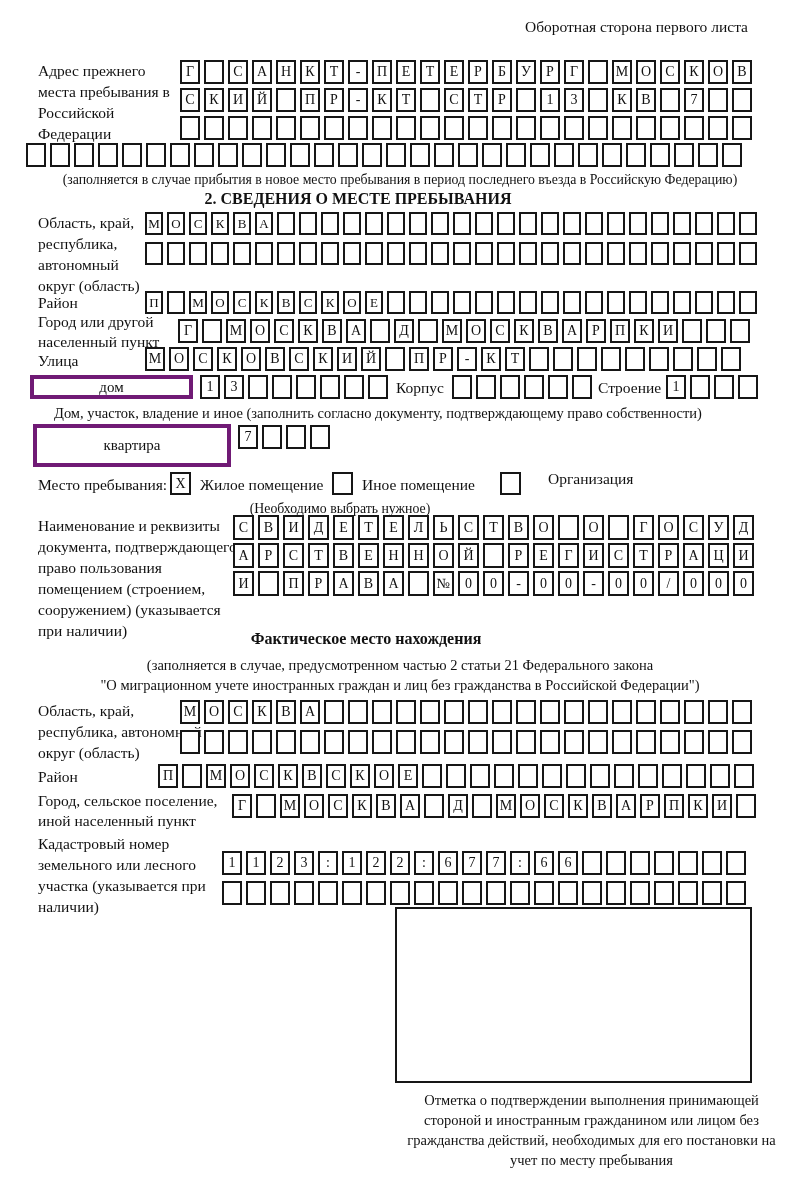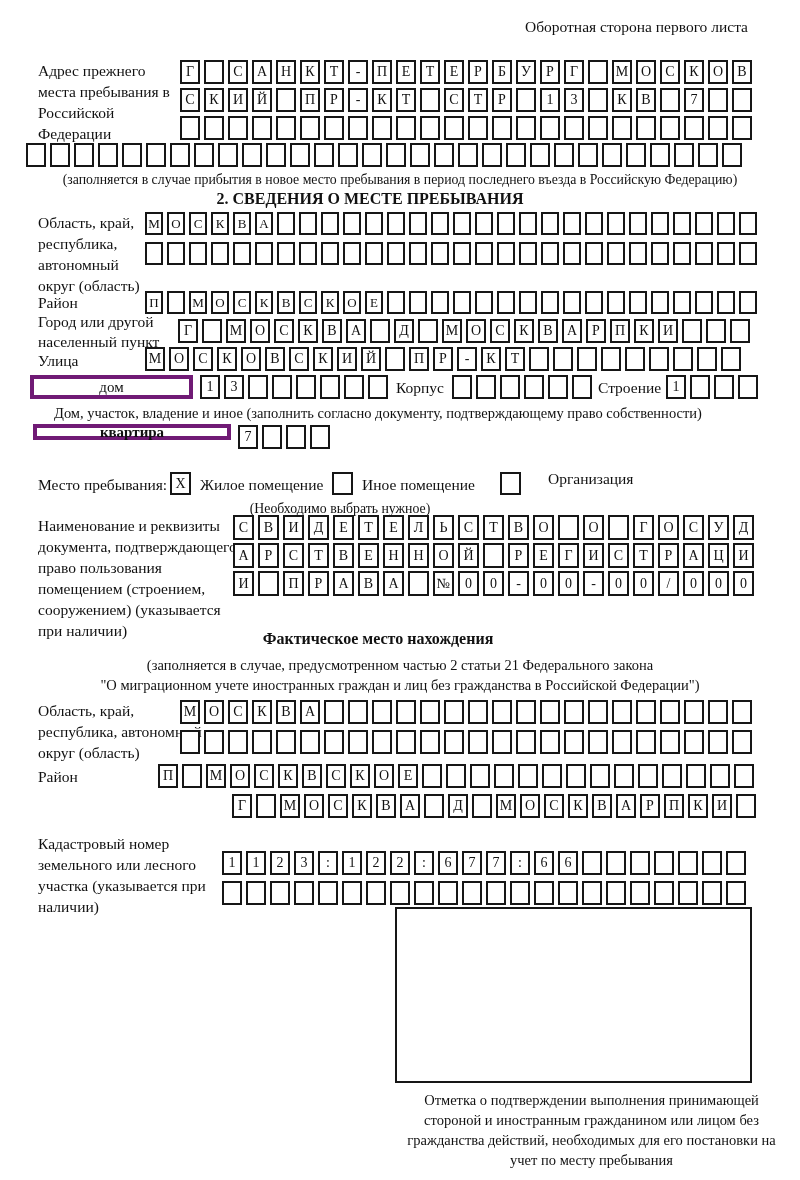--- a/index.html
+++ b/index.html
@@ -8,21 +8,21 @@
   .abs{position:absolute;}
   .row{display:flex;gap:4px;}
   .cell{box-sizing:border-box;width:20px;height:24px;border:2px solid #161616;
         display:flex;align-items:center;justify-content:center;
         font-size:14px;line-height:1;background:#fff;flex:0 0 auto;}
   .tight{gap:4px;}
   .tight .cell{width:18px;height:23px;font-size:13px;}
   .doc .cell{width:21px;height:25px;}
   .label{font-size:15.5px;line-height:21px;}
   .note{font-size:13.8px;line-height:17px;}
-  .title{font-size:16px;font-weight:bold;text-align:center;width:716px;margin-left:12px;}
+  .title{font-size:16px;font-weight:bold;text-align:center;width:716px;}
   .center{text-align:center;width:800px;}
   .namebox{box-sizing:border-box;border:4px solid #701a75;display:flex;
            align-items:center;justify-content:center;font-size:15px;background:#fff;}
   .chk{box-sizing:border-box;width:21px;height:23px;border:2px solid #161616;
        display:flex;align-items:center;justify-content:center;font-size:14px;}
   .stamp{box-sizing:border-box;border:2.5px solid #161616;background:#fff;}
   .cap{font-size:14.5px;line-height:19px;margin-left:16px;}
 </style>
 </head>
 <body>
@@ -319,21 +319,21 @@
     </div>
   <div class="abs label" style="left:598px;top:377px;">Строение</div>
   <div class="abs row" style="left:666px;top:375px;">
       <span class="cell">1</span>
       <span class="cell"></span>
       <span class="cell"></span>
       <span class="cell"></span>
     </div>
   <div class="abs cap" style="left:38px;top:404px;">Дом, участок, владение и иное (заполнить согласно документу, подтверждающему право собственности)</div>
 
-  <div class="abs namebox" style="left:33px;top:424px;width:198px;height:16px;font-weight:bold;">квартира</div>
+  <div class="abs namebox" style="left:33px;top:424px;width:198px;height:43px;">квартира</div>
   <div class="abs row" style="left:238px;top:425px;">
       <span class="cell">7</span>
       <span class="cell"></span>
       <span class="cell"></span>
       <span class="cell"></span>
     </div>
 
   <div class="abs label" style="left:38px;top:474px;">Место пребывания:</div>
   <div class="abs chk" style="left:170px;top:472px;">X</div>
   <div class="abs label" style="left:200px;top:474px;">Жилое помещение</div>
@@ -494,20 +494,21 @@
       <span class="cell"></span>
       <span class="cell"></span>
       <span class="cell"></span>
       <span class="cell"></span>
       <span class="cell"></span>
       <span class="cell"></span>
       <span class="cell"></span>
       <span class="cell"></span>
     </div>
 
+  <div class="abs label" style="left:38px;top:791px;width:200px;line-height:20px;">Город, сельское поселение, иной населенный пункт</div>
   <div class="abs row" style="left:232px;top:794px;">
       <span class="cell">Г</span>
       <span class="cell"></span>
       <span class="cell">М</span>
       <span class="cell">О</span>
       <span class="cell">С</span>
       <span class="cell">К</span>
       <span class="cell">В</span>
       <span class="cell">А</span>
       <span class="cell"></span>

